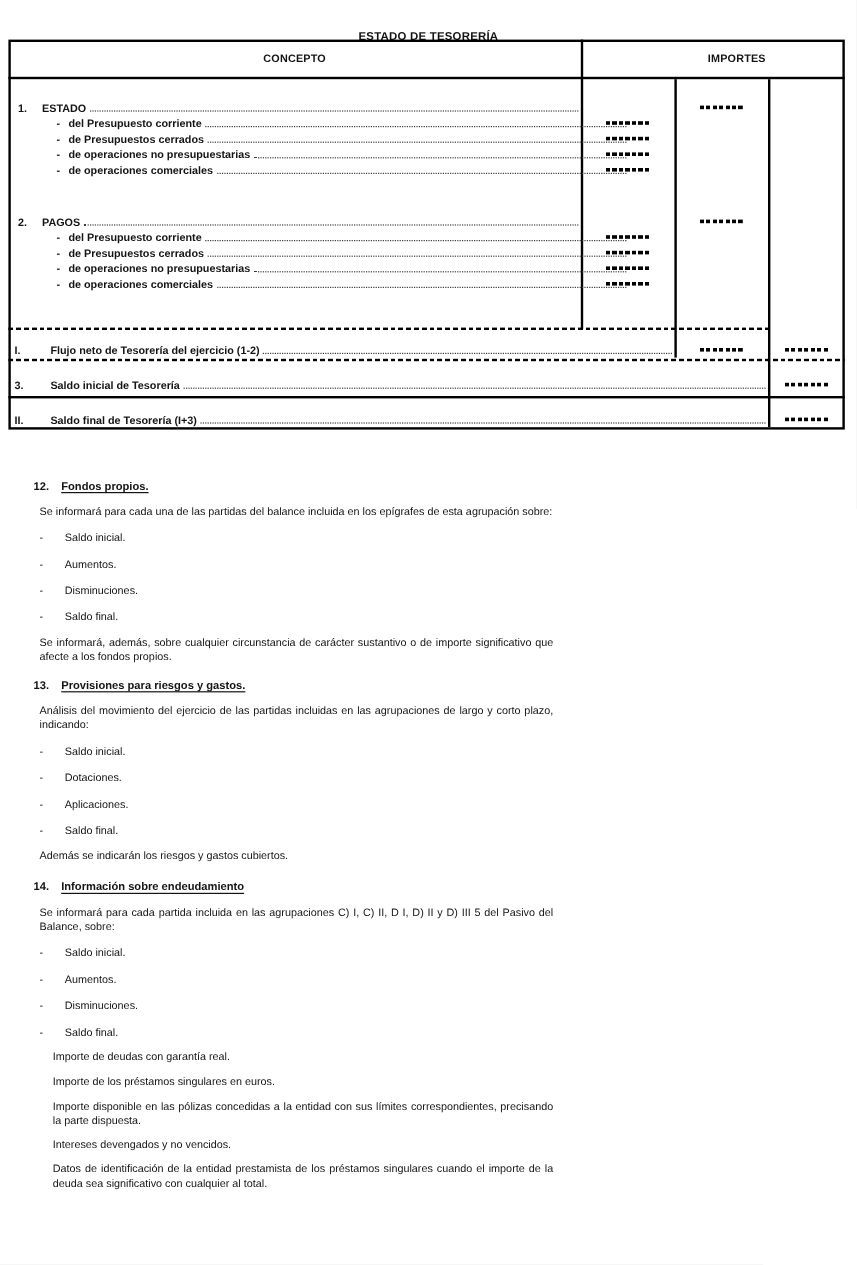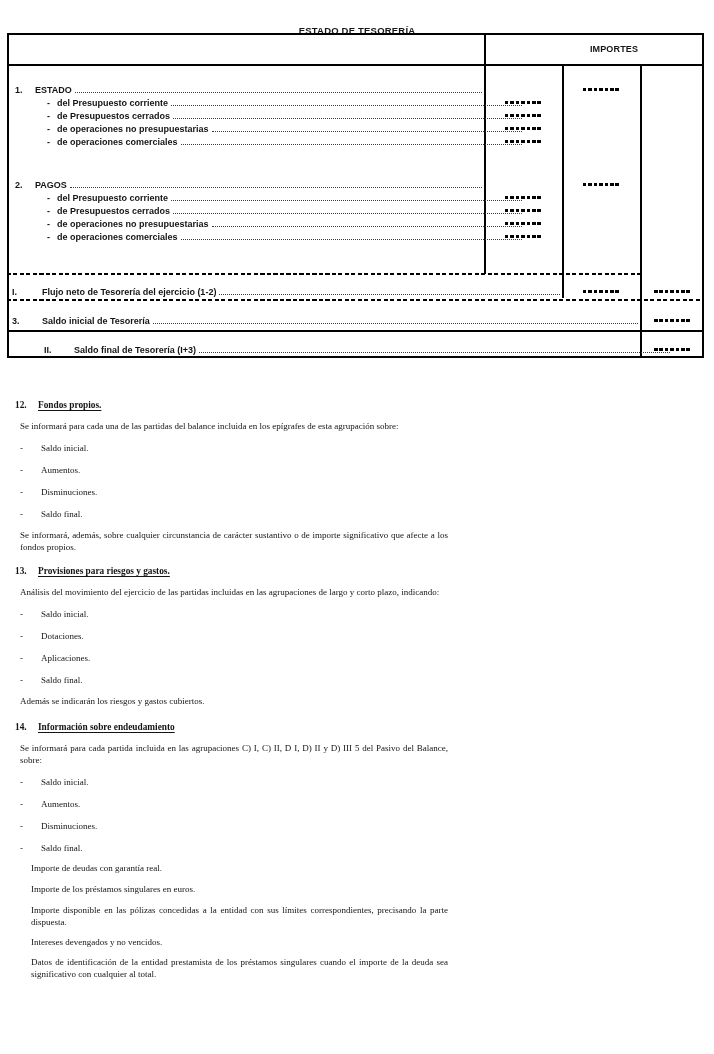--- a/index.html
+++ b/index.html
@@ -41,22 +41,22 @@
   .rbul{flex:none;width:10px;}
   .rlbl{flex:none;}
   .leader{flex:1;border-bottom:1.4px dotted #3c3c3c;margin:0 2px 2px 3px;}
   
   .pdash{
     position:absolute;width:36px;height:2.6px;
     background:repeating-linear-gradient(90deg,#020202 0 3.5px,rgba(0,0,0,0) 3.5px 5.4px);
   }
   
   .sections{
-    position:absolute;left:3px;top:399px;width:462px;
-    font-size:9px;line-height:12px;font-family:Liberation Serif, serif;
+    position:absolute;left:16px;top:399px;width:462px;
+    font-size:9px;line-height:12px;
   }
   .sec-head{padding-left:12px;font-weight:bold;font-size:9.3px;white-space:nowrap;}
   .sec-num{display:inline-block;width:23px;}
   .sec-title{text-decoration:underline;text-underline-offset:2px;}
   .para{margin:9px 0 0 17px;width:428px;text-align:justify;}
   .bullet{margin:10px 0 0 17px;display:flex;}
   .bdash{flex:none;width:21px;}
   .item{margin:9px 0 0 28px;width:417px;text-align:justify;}
   .sec-13{margin-top:12px;}
   .sec-14{margin-top:14px;}
@@ -72,20 +72,21 @@
   <div class="tframe"></div>
 
   <div class="hline" style="left:7px;top:64px;width:697px;"></div>
   <div class="vline" style="left:484px;top:33px;height:241px;"></div>
   <div class="vline" style="left:562px;top:66px;height:232px;"></div>
   <div class="vline" style="left:640px;top:66px;height:290px;"></div>
   <div class="hline dashed" style="left:7px;top:273px;width:633px;"></div>
   <div class="hline dashed" style="left:7px;top:299px;width:697px;"></div>
   <div class="hline" style="left:7px;top:330px;width:697px;"></div>
 
+  <div class="th th-concepto">CONCEPTO</div>
   <div class="th th-importes">IMPORTES</div>
 
   <div class="trow" style="top:83px;width:477px;">
     <span class="rnum">1.</span>
     <span class="rlbl">ESTADO</span>
     <span class="leader"></span>
   </div>
   <div class="trow sub" style="top:96px;width:477px;">
     <span class="rbul">-</span>
     <span class="rlbl">del Presupuesto corriente</span>
@@ -136,21 +137,21 @@
   <div class="trow" style="top:285px;width:555px;">
     <span class="rnum tot">I.</span>
     <span class="rlbl">Flujo neto de Tesorería del ejercicio (1-2)</span>
     <span class="leader"></span>
   </div>
   <div class="trow" style="top:314px;width:633px;">
     <span class="rnum tot">3.</span>
     <span class="rlbl">Saldo inicial de Tesorería</span>
     <span class="leader"></span>
   </div>
-  <div class="trow" style="top:343px;width:633px;padding-left:32px;">
+  <div class="trow" style="top:343px;width:633px;">
     <span class="rnum tot">II.</span>
     <span class="rlbl">Saldo final de Tesorería (I+3)</span>
     <span class="leader"></span>
   </div>
 
   <div class="pdash" style="left:583px;top:88px;"></div>
   <div class="pdash" style="left:505px;top:101px;"></div>
   <div class="pdash" style="left:505px;top:114px;"></div>
   <div class="pdash" style="left:505px;top:127px;"></div>
   <div class="pdash" style="left:505px;top:140px;"></div>

